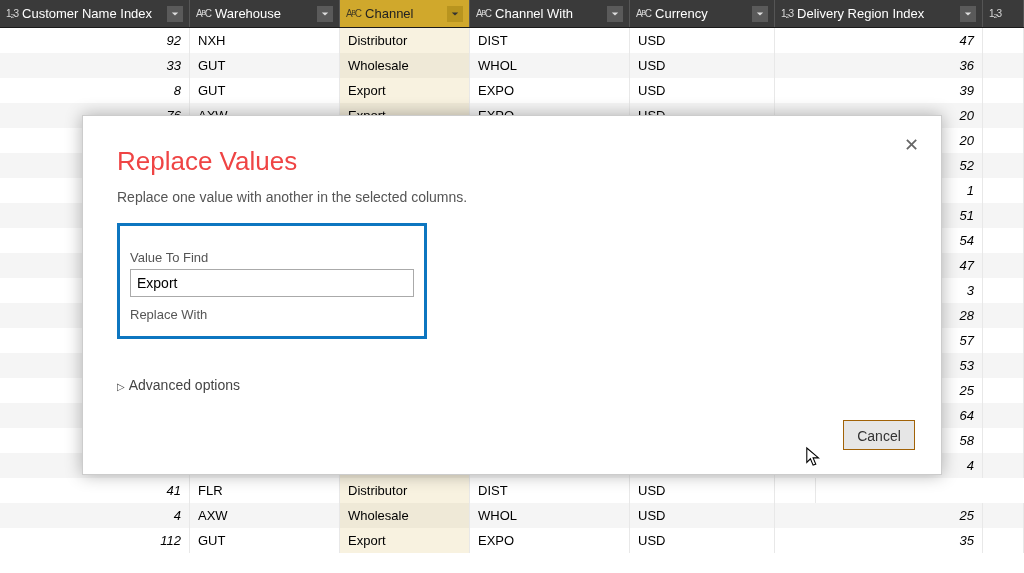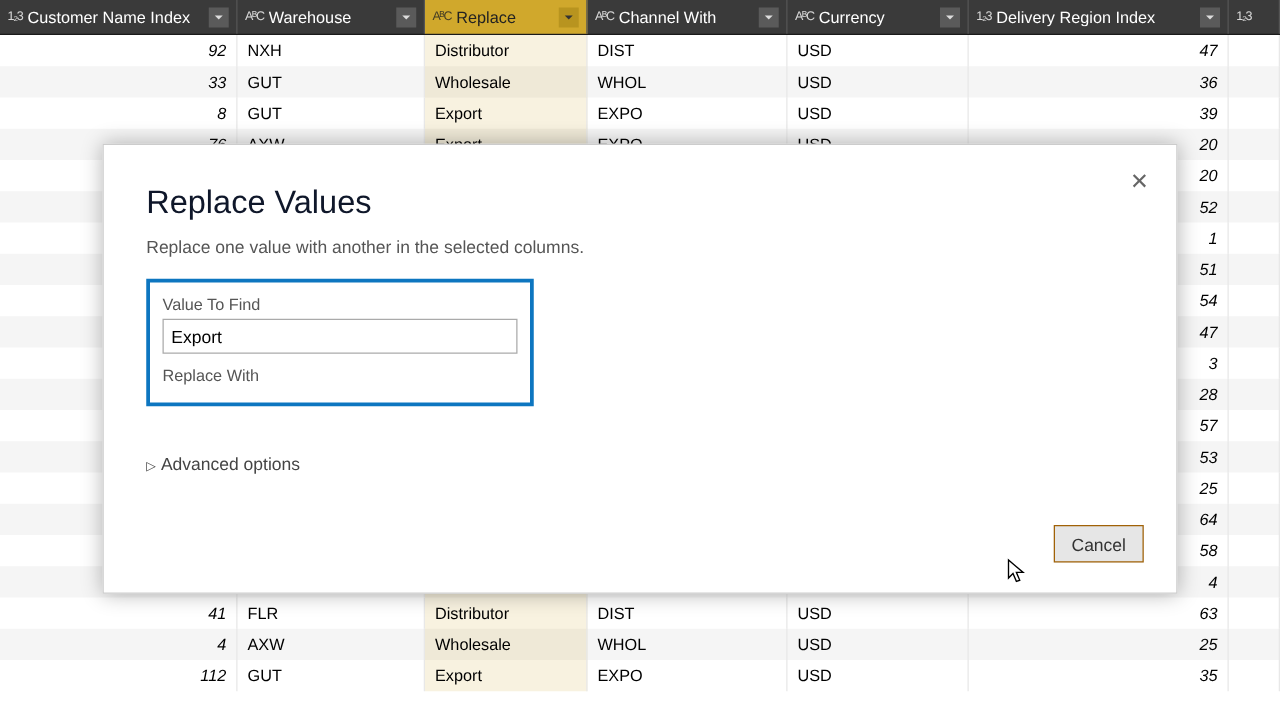--- a/index.html
+++ b/index.html
@@ -24,23 +24,23 @@
     .c0 { width: 190px; }
     .c1 { width: 150px; }
     .c2 { width: 130px; }
     .c3 { width: 160px; }
     .c4 { width: 145px; }
     .c5 { width: 208px; }
     .c6 { width: 41px; }
 
     .modal { position: absolute; left: 82px; top: 115px; width: 860px; height: 360px; background: #fff; box-shadow: 0 0 16px rgba(0,0,0,.3); border: 1px solid #ccc; padding: 30px 34px; }
     .modal-close { position: absolute; top: 18px; right: 22px; font-size: 18px; color: #666; cursor: pointer; }
-    .modal-title { font-size: 26px; color: #0f172a; font-weight: 400; margin-bottom: 12px; }
+    .modal-title { font-size: 26px; color: #ef4444; font-weight: 400; margin-bottom: 12px; }
     .modal-desc { font-size: 14px; color: #555; margin-bottom: 18px; }
-    .input-group-highlight { border: 3px solid #0d76c0; padding: 6px 10px 10px; display: inline-block; width: 310px; }
+    .input-group-highlight { border: 3px solid #0d76c0; padding: 20px 10px 10px; display: inline-block; width: 310px; }
     .input-label { font-size: 13px; color: #555; margin-bottom: 4px; margin-top: 4px; }
     .input-field { width: 100%; height: 28px; padding: 2px 6px; font-size: 14px; border: 1px solid #333; }
     .input-field.first { border: 1px solid #aaa; }
     .adv-options { margin-top: 38px; font-size: 14px; color: #444; cursor: pointer; }
     .adv-toggle { font-size: 10px; margin-right: 4px; }
     .modal-buttons { position: absolute; bottom: 24px; right: 26px; display: flex; gap: 14px; align-items: center; }
     .btn { width: 72px; height: 30px; text-align: center; line-height: 30px; font-size: 14px; cursor: pointer; }
     .btn-ok-wrap { border: 3px solid #0d76c0; padding: 0; }
     .btn-ok { background: #f2c811; color: #222; border: 1px solid #c49a00; position: relative; }
     .btn-cancel { background: #e6e6e6; color: #333; border: 1px solid #a16207; }
@@ -64,21 +64,21 @@
       <span class="type-icon">AᴮC</span>
       <span class="header-label">Warehouse</span>
       <span class="dropdown-chevron">
         <svg viewBox="0 0 10 10">
           <path d="M1 3 L5 7 L9 3 Z"></path>
         </svg>
       </span>
     </div>
     <div class="grid-header-cell c2 selected">
       <span class="type-icon">AᴮC</span>
-      <span class="header-label">Replace</span>
+      <span class="header-label">Channel</span>
       <span class="dropdown-chevron">
         <svg viewBox="0 0 10 10">
           <path d="M1 3 L5 7 L9 3 Z"></path>
         </svg>
       </span>
     </div>
     <div class="grid-header-cell c3">
       <span class="type-icon">AᴮC</span>
       <span class="header-label">Channel With</span>
       <span class="dropdown-chevron">
@@ -271,21 +271,20 @@
       <div class="grid-cell c4"></div>
       <div class="grid-cell c5 right">4</div>
       <div class="grid-cell c6 right"></div>
     </div>
     <div class="grid-row">
       <div class="grid-cell c0 right">41</div>
       <div class="grid-cell c1">FLR</div>
       <div class="grid-cell c2 highlighted-col">Distributor</div>
       <div class="grid-cell c3">DIST</div>
       <div class="grid-cell c4">USD</div>
-      <div class="grid-cell c5 right">63</div>
       <div class="grid-cell c6 right"></div>
     </div>
     <div class="grid-row">
       <div class="grid-cell c0 right">4</div>
       <div class="grid-cell c1">AXW</div>
       <div class="grid-cell c2 highlighted-col">Wholesale</div>
       <div class="grid-cell c3">WHOL</div>
       <div class="grid-cell c4">USD</div>
       <div class="grid-cell c5 right">25</div>
       <div class="grid-cell c6 right"></div>

